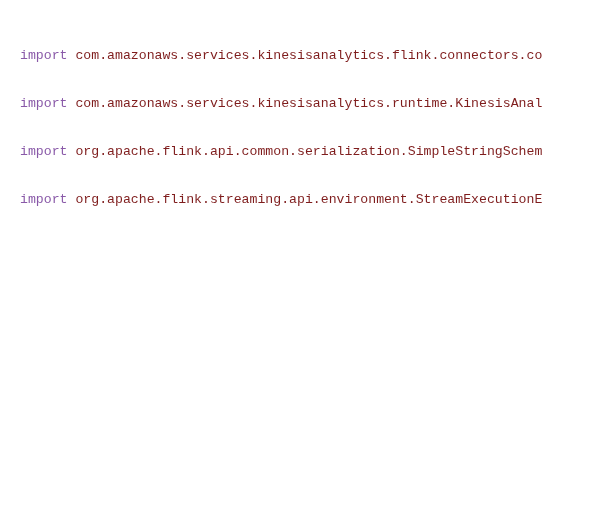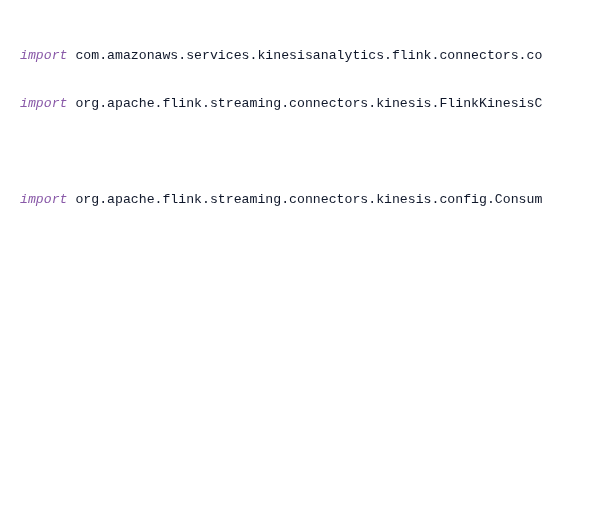--- a/index.html
+++ b/index.html
@@ -12,31 +12,32 @@
     width: 615px;
     height: 518px;
     overflow: hidden;
     color: #3b4a55;
   }
   .code-block {
     padding: 20px 0 0 20px;
     white-space: pre;
   }
   .line { display: block; height: 24px; }
-  .kw { color: #8959a8; font-style: italic; }     
-  .txt { color: #0f172a; }     
+  .kw { color: #8959a8; }     
+  .txt { color: #7f1d1d; }     
 </style>
 </head>
 <body>
 
 <div class="code-block">
 <span class="line"><span class="kw">import</span> <span class="txt">com.amazonaws.services.kinesisanalytics.flink.connectors.co</span></span>
-<span class="line"><span class="kw">import</span> <span class="txt">org.apache.flink.streaming.connectors.kinesis.FlinkKinesisC</span></span>
+<span class="line"><span class="kw">import</span> <span class="txt">com.amazonaws.services.kinesisanalytics.runtime.KinesisAnal</span></span>
+<span class="line"><span class="kw">import</span> <span class="txt">org.apache.flink.api.common.serialization.SimpleStringSchem</span></span>
+<span class="line"><span class="kw">import</span> <span class="txt">org.apache.flink.streaming.api.environment.StreamExecutionE</span></span>
 <span class="line"> </span>
-<span class="line"><span class="kw">import</span> <span class="txt">org.apache.flink.streaming.connectors.kinesis.config.Consum</span></span>
 
 
 
 
 
 
 
 
 
 

